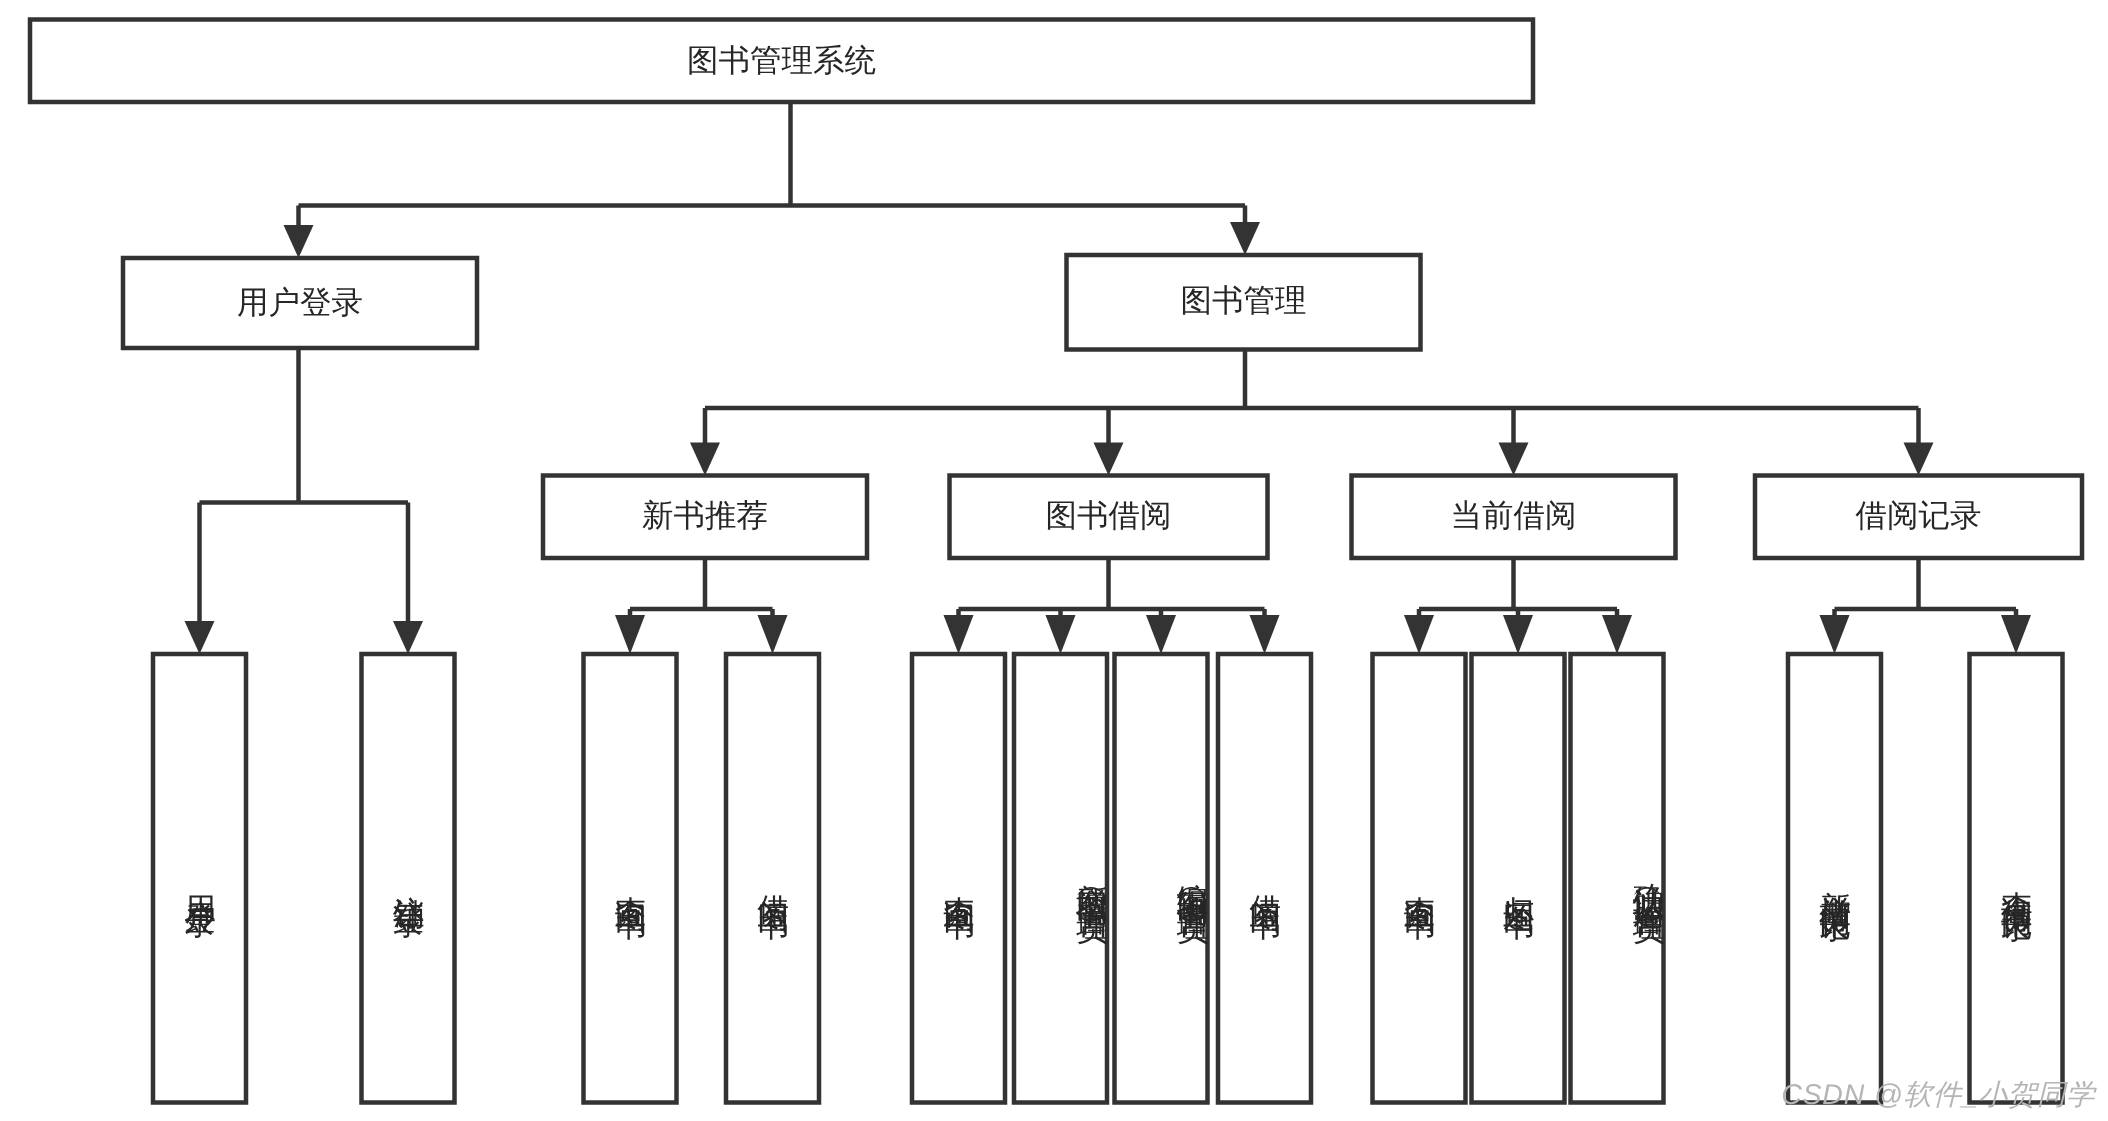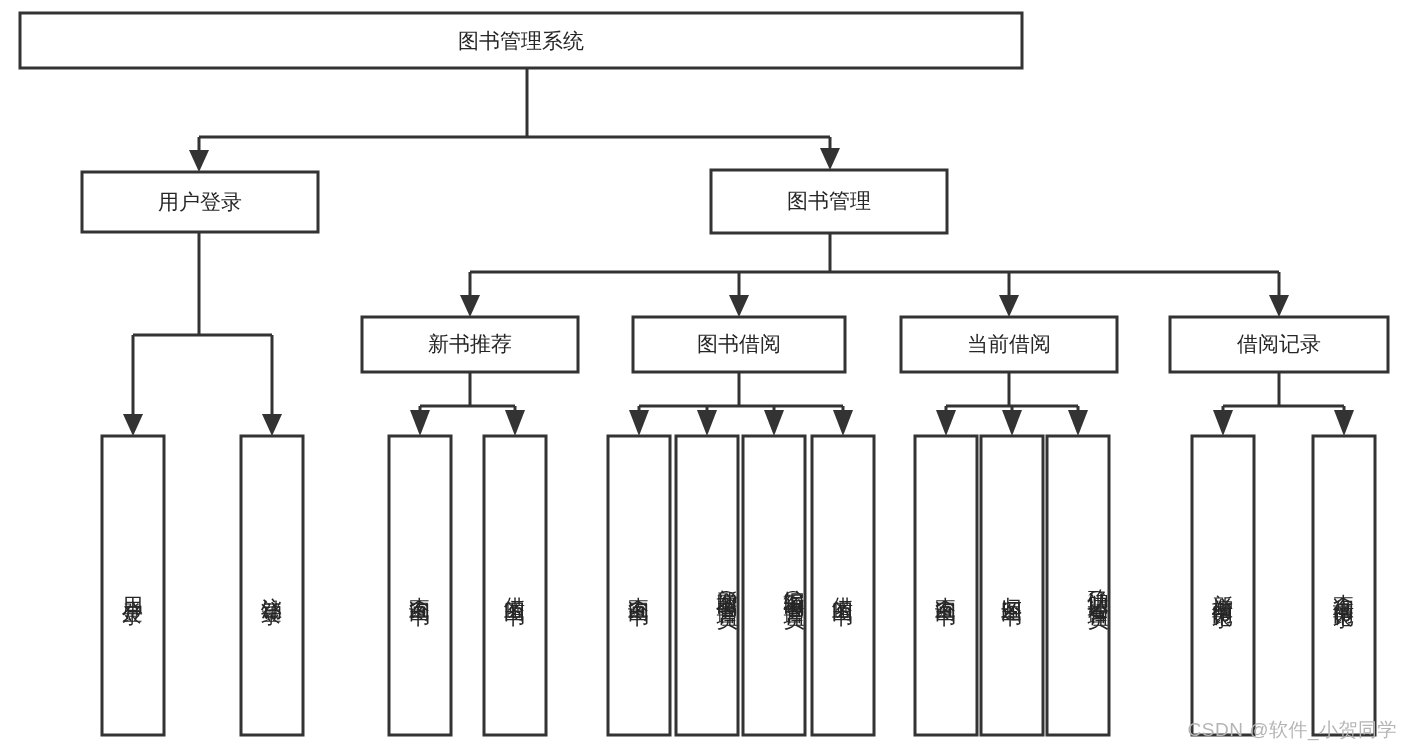--- a/index.html
+++ b/index.html
@@ -66,20 +66,21 @@
   }
   .watermark {
     position: absolute;
     right: 8px;
     bottom: 4px;
     font-family: "Liberation Sans", "DejaVu Sans", sans-serif;
     font-size: 19px;
     color: #b5b5b5;
     letter-spacing: 0.5px;
     white-space: nowrap;
+    font-style: italic;
   }
 </style>
 </head>
 <body>
 
 <div id="diagram-root">
 
   <svg id="tree-svg" viewBox="0 0 1405 747">
 
     <g>

